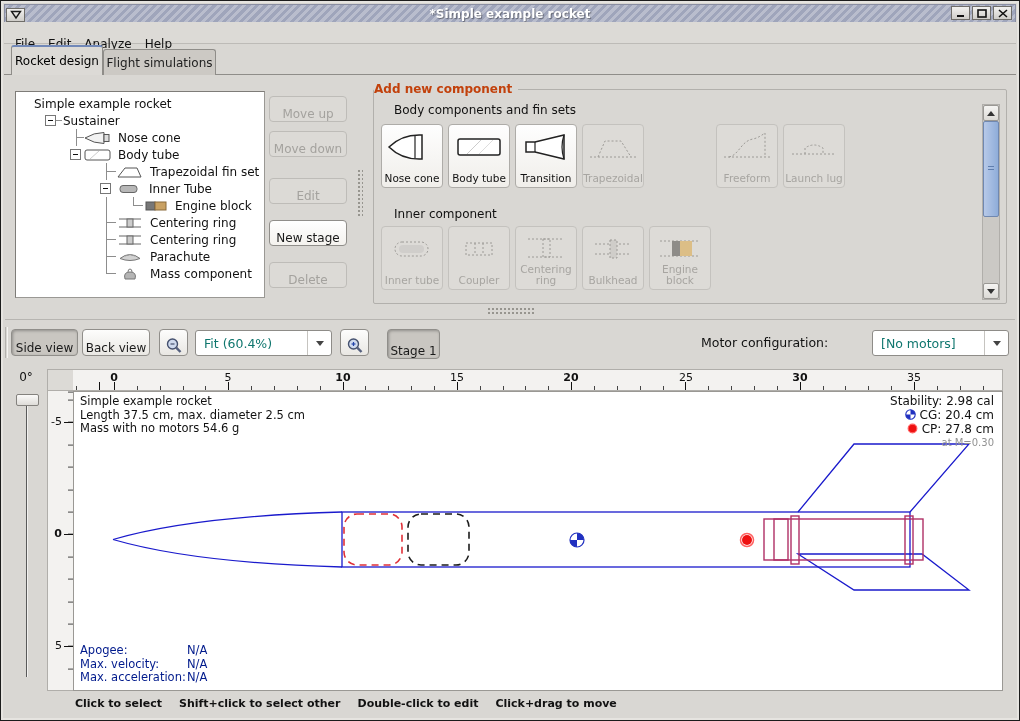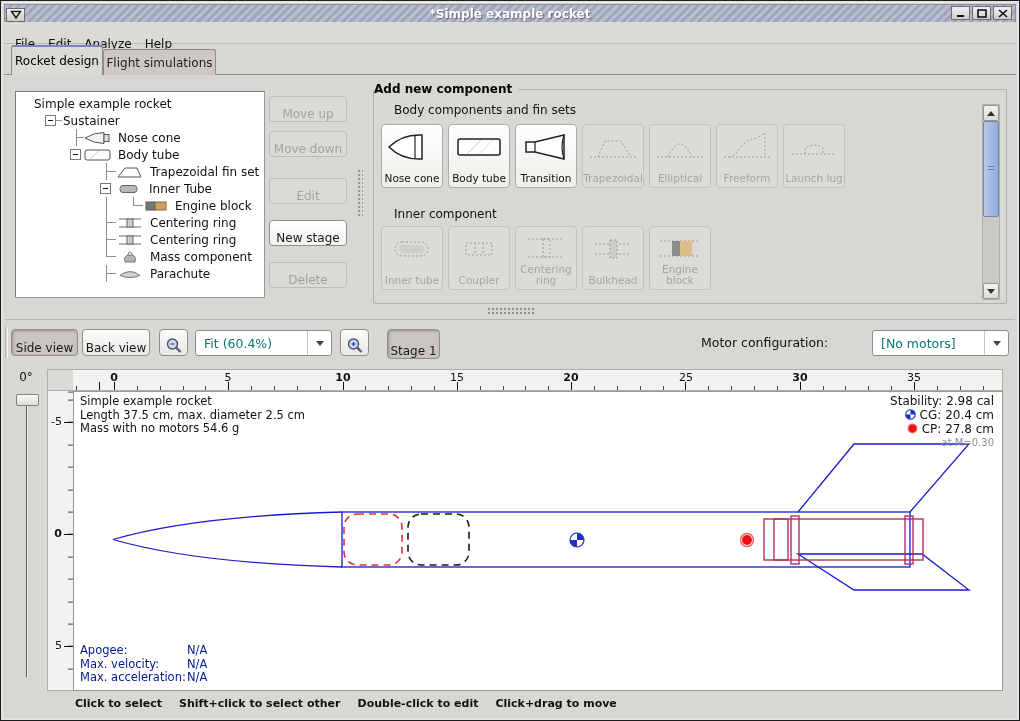--- a/index.html
+++ b/index.html
@@ -54,21 +54,21 @@
 
   .vgrip{position:absolute;left:356px;top:168px;width:6px;height:48px;
     background-image:radial-gradient(#97958f 1px,transparent 1.2px);background-size:4px 4px;}
   .hgrip{position:absolute;left:486px;top:306px;width:48px;height:8px;
     background-image:radial-gradient(#97958f 1px,transparent 1.2px);background-size:4px 4px;}
 
   
   .group{position:absolute;left:372px;top:88px;width:634px;height:215px;
     border:1px solid #b2b0ac;border-radius:2px;}
   .group-title{position:absolute;left:0px;top:-8px;background:#d9d7d3;padding-right:6px;
-    font-size:12px;font-weight:bold;color:#000000;}
+    font-size:12px;font-weight:bold;color:#c2410c;}
   .sect-label{position:absolute;font-size:12px;color:#111;}
   .cbtn{position:absolute;width:62px;height:64px;border:1px solid #aeaca8;border-radius:4px;
     background:linear-gradient(#fefefe,#f0eeea);display:flex;flex-direction:column;align-items:center;
     justify-content:flex-end;padding-bottom:3px;}
   .cbtn .cicon{position:absolute;top:4px;left:4px;}
   .cbtn .clbl{font-size:10.5px;line-height:11px;text-align:center;color:#111;}
   .cbtn.disabled{background:#dddbd7;border-color:#c4c2be;}
   .cbtn.disabled .clbl{color:#a7a5a1;}
 
   
@@ -261,37 +261,37 @@
         <span class="gh" style="width:9px"></span>
       <svg class="ticon" width="28" height="14" viewBox="0 0 28 14">
         <line x1="3" y1="3" x2="25" y2="3" stroke="#666"></line>
           <line x1="3" y1="11" x2="25" y2="11" stroke="#666"></line>
         <rect x="11" y="3" width="6" height="8" fill="#ccc" stroke="#666"></rect>
       </svg>
       <span class="tlbl">Centering ring</span>
     </div>
     <div class="trow">
       <span class="g" style="width:86px"></span>
+        <span class="gv"></span>
+        <span class="gh" style="width:9px"></span>
+      <svg class="ticon" width="28" height="14" viewBox="0 0 28 14">
+        <path d="M4 8.5 Q14 0.5 24 8.5 Q14 12.5 4 8.5 Z" fill="#d2d2d2" stroke="#777"></path>
+        <path d="M9 6 Q14 3 19 6" fill="none" stroke="#999"></path>
+      </svg>
+      <span class="tlbl">Parachute</span>
+    </div>
+    <div class="trow">
+      <span class="g" style="width:86px"></span>
         <span class="gc"></span>
         <span class="gh" style="width:9px"></span>
       <svg class="ticon" width="28" height="14" viewBox="0 0 28 14">
         <path d="M9 12 Q7 5 14 5 Q21 5 19 12 Z" fill="#b5b5b5" stroke="#777"></path>
         <path d="M12 5 Q12 2 14 2 Q16 2 16 5" fill="none" stroke="#777"></path>
       </svg>
       <span class="tlbl">Mass component</span>
-    </div>
-    <div class="trow">
-      <span class="g" style="width:86px"></span>
-        <span class="gv"></span>
-        <span class="gh" style="width:9px"></span>
-      <svg class="ticon" width="28" height="14" viewBox="0 0 28 14">
-        <path d="M4 8.5 Q14 0.5 24 8.5 Q14 12.5 4 8.5 Z" fill="#d2d2d2" stroke="#777"></path>
-        <path d="M9 6 Q14 3 19 6" fill="none" stroke="#999"></path>
-      </svg>
-      <span class="tlbl">Parachute</span>
     </div>
   </div>
 
   <div class="btn disabled" style="left:268px;top:95px;width:78px;height:26px">
       <span>Move up</span>
     </div>
   <div class="btn disabled" style="left:268px;top:130px;width:78px;height:26px">
       <span>Move down</span>
     </div>
   <div class="btn disabled" style="left:268px;top:177px;width:78px;height:26px">
@@ -333,27 +333,20 @@
         <path d="M44 6 Q40 18 44 30" fill="none" stroke="#222" stroke-width="1.2"></path>
       </svg>
       <span class="clbl">Transition</span>
     </div>
     <div class="cbtn disabled" style="left:208px;top:34px">
       <svg class="cicon" width="52" height="36" viewBox="0 0 52 36">
         <line x1="3" y1="28" x2="49" y2="28" stroke="#9c9a96" stroke-dasharray="2 2"></line>
         <path d="M11 28 L18 12 L34 12 L44 28" fill="none" stroke="#9c9a96" stroke-dasharray="2 2"></path>
       </svg>
       <span class="clbl">Trapezoidal</span>
-    </div>
-    <div class="cbtn disabled" style="left:275px;top:34px">
-      <svg class="cicon" width="52" height="36" viewBox="0 0 52 36">
-        <line x1="3" y1="28" x2="49" y2="28" stroke="#9c9a96" stroke-dasharray="2 2"></line>
-        <path d="M14 28 Q26 2 38 28" fill="none" stroke="#9c9a96" stroke-dasharray="2 2"></path>
-      </svg>
-      <span class="clbl">Elliptical</span>
     </div>
     <div class="cbtn disabled" style="left:409px;top:34px">
       <svg class="cicon" width="52" height="36" viewBox="0 0 52 36">
         <line x1="4" y1="25" x2="48" y2="25" stroke="#9c9a96" stroke-dasharray="2 2"></line>
         <path d="M17 25 L17 19 Q26 13 35 19 L35 25" fill="none" stroke="#9c9a96" stroke-dasharray="2 2"></path>
       </svg>
       <span class="clbl">Launch lug</span>
     </div>
     <div class="cbtn disabled" style="left:342px;top:34px">
       <svg class="cicon" width="52" height="36" viewBox="0 0 52 36">

